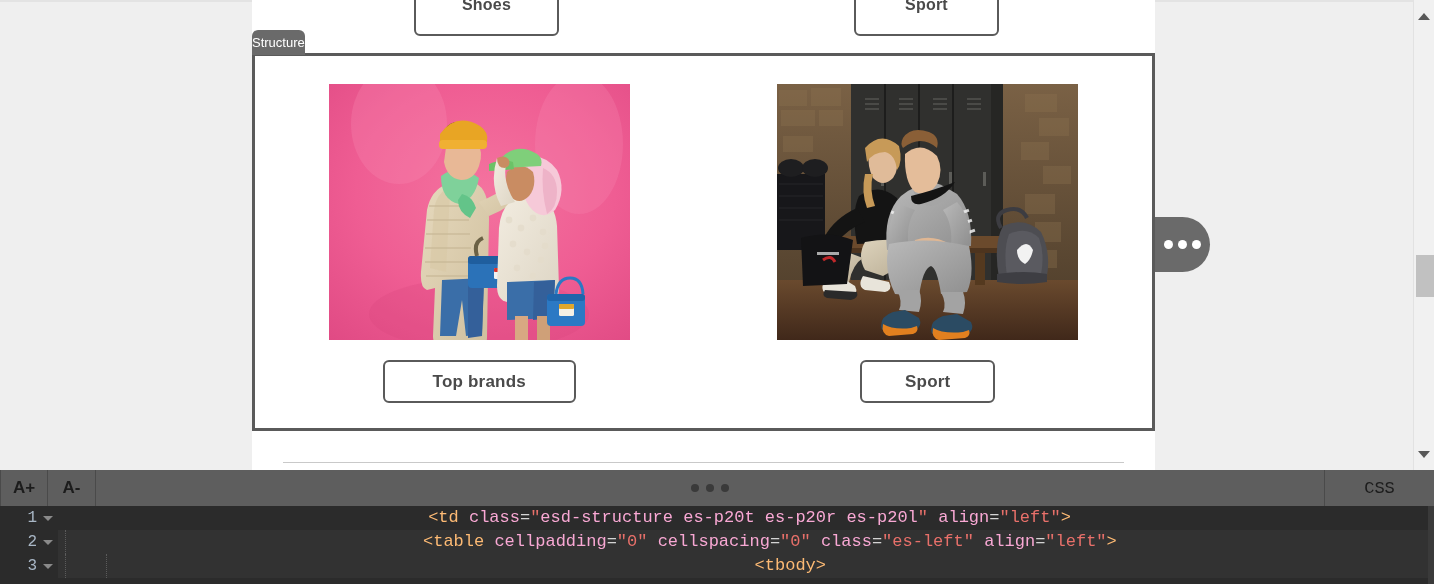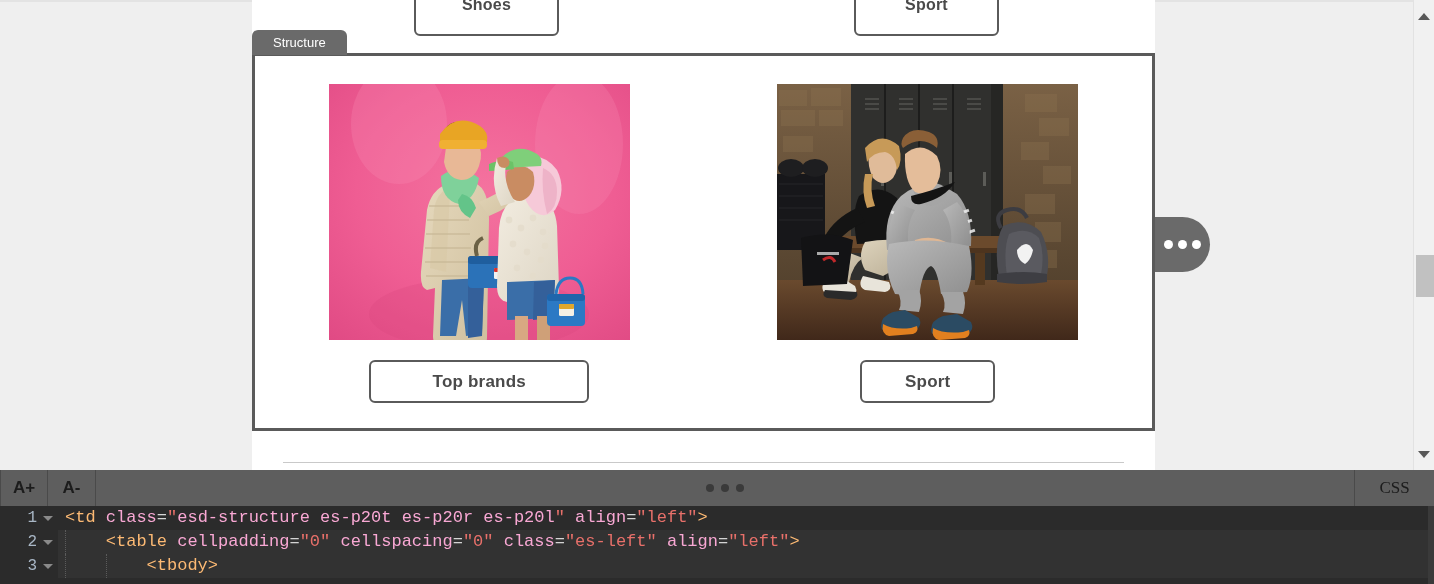--- a/index.html
+++ b/index.html
@@ -8,20 +8,21 @@
     overflow: hidden;
     font-family: "Liberation Sans", sans-serif;
     background: #ffffff;
   }
 
   
   #app {
     position: relative;
     width: 1434px; height: 584px;
     background: #efefef;
+    text-align: center;
   }
 
   
   #canvas-area {
     position: absolute;
     left: 0; top: 0;
     width: 1413px; height: 470px;
     background: #efefef;
     overflow: hidden;
   }
@@ -60,21 +61,21 @@
   }
   #btn-shoes-wrap { left: 162px; }
   #btn-sporttop-wrap { left: 602px; }
   .ebtn-top { width: 145px; height: 62px; }
 
   
   #structure-tab {
     position: absolute;
     left: 0px; top: 30px;
     height: 25px;
-    padding: 0 21px;
+    padding: 0 0;
     background: #6a6a6a;
     color: #ffffff;
     font-size: 13px;
     line-height: 25px;
     border-radius: 6px 6px 0 0;
     white-space: nowrap;
     z-index: 4;
     font-family: "Liberation Sans", sans-serif;
   }
   #structure-box {
@@ -102,21 +103,21 @@
   
   .photo {
     width: 301px; height: 256px;
     overflow: hidden;
     position: relative;
     background: #ddd;
   }
   .photo svg { display: block; width: 100%; height: 100%; }
 
   .btn-row { margin-top: 20px; }
-  .ebtn-bottom { width: 220px; height: 43px; font-size: 17px; }
+  .ebtn-bottom { width: 193px; height: 43px; font-size: 17px; }
   .ebtn-bottom.narrow { width: 135px; }
 
   
   #below-divider {
     position: absolute;
     left: 31px; top: 462px;
     width: 841px; height: 1px;
     background: #c9c9c9;
   }
 
@@ -189,28 +190,28 @@
   #tb-spacer { flex: 1 1 auto; position: relative; }
   #tb-drag {
     position: absolute;
     left: 50%; top: 50%;
     transform: translate(-50%, -50%);
     display: flex; gap: 7px;
     cursor: grab;
   }
   #tb-drag .d { width: 8px; height: 8px; border-radius: 50%; background: #3a3a3a; }
   #tb-css {
-    width: 80px;
+    width: 110px;
     display: flex; align-items: center; justify-content: center;
     color: #1c1c1c;
     font-size: 17px;
     border-left: 1px solid #4a4a4a;
     cursor: pointer;
     user-select: none;
-    font-family: Liberation Serif, serif;
+    font-family: Liberation Mono, monospace;
   }
 
   
   #code-editor {
     position: absolute;
     left: 0; top: 506px;
     width: 1434px; height: 78px;
     background: #2b2b2b;
     overflow: hidden;
     font-family: "Liberation Mono", monospace;

